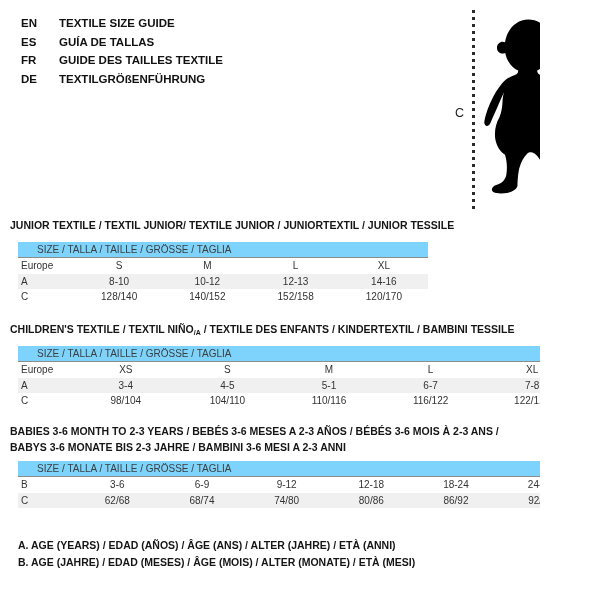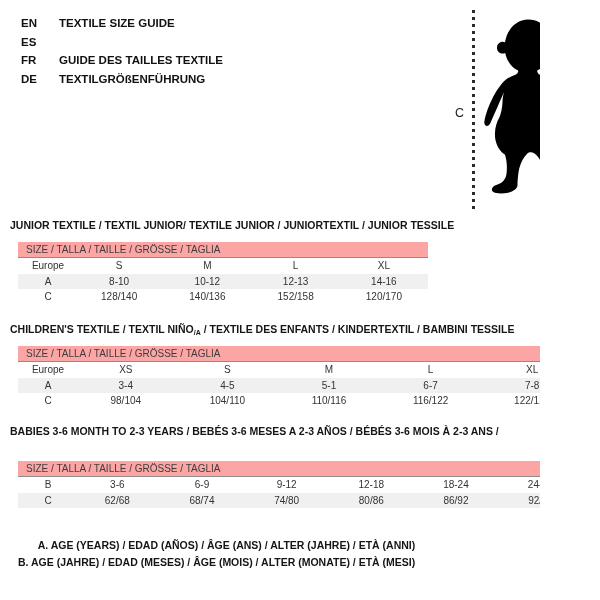--- a/index.html
+++ b/index.html
@@ -16,44 +16,45 @@
     position:absolute;left:472px;top:10px;width:2.5px;height:202px;
     background:repeating-linear-gradient(to bottom,#2b2b2b 0 3px,transparent 3px 7px);
   }
   .measure-label{position:absolute;left:455px;top:106px;font-size:12.5px;color:#1c1c1c;}
   .baby-svg{position:absolute;left:480px;top:8px;}
   
   .section-title{position:absolute;left:10px;font-size:10.5px;font-weight:bold;color:#151515;line-height:16px;white-space:nowrap;}
   .title-sub{font-size:7px;vertical-align:-2px;}
   .tbl{position:absolute;left:18px;}
   .tbl-head{
-    height:15px;background:#fca5a5;border-bottom:1px solid #8c8c8c;
-    font-size:10px;color:#3d3d3d;line-height:15px;padding-left:8px;
+    height:15px;background:#7dd3fc;border-bottom:1px solid #8c8c8c;
+    font-size:10px;color:#3d3d3d;line-height:15px;padding-left:19px;
   }
   table{border-collapse:collapse;table-layout:fixed;width:100%;}
   td{height:15.5px;padding:0;font-size:10px;color:#333;text-align:center;line-height:15.5px;overflow:hidden;}
-  td.lbl{text-align:center;padding-left:3px;}
+  td.lbl{text-align:left;padding-left:3px;}
   tr.alt{background:#f0f0f0;}
   .w1{width:410px;}
   .w2{width:565px;}
   
-  .legend{position:absolute;left:18px;top:537px;font-size:10.5px;font-weight:bold;line-height:17.2px;color:#151515;white-space:nowrap;text-align:right;}
+  .legend{position:absolute;left:18px;top:537px;font-size:10.5px;font-weight:bold;line-height:17.2px;color:#151515;white-space:nowrap;}
 </style>
 </head>
 <body>
 
 <div id="stage">
 
   <div class="lang-block">
     <div class="lang-row">
       <span class="lang-code">EN</span>
       <span class="lang-label">TEXTILE SIZE GUIDE</span>
     </div>
     <div class="lang-row">
       <span class="lang-code">ES</span>
+      <span class="lang-label">GUÍA DE TALLAS</span>
     </div>
     <div class="lang-row">
       <span class="lang-code">FR</span>
       <span class="lang-label">GUIDE DES TAILLES TEXTILE</span>
     </div>
     <div class="lang-row">
       <span class="lang-code">DE</span>
       <span class="lang-label">TEXTILGRÖßENFÜHRUNG</span>
     </div>
   </div>
@@ -107,21 +108,21 @@
       <tr class="alt">
         <td class="lbl">A</td>
         <td>8-10</td>
         <td>10-12</td>
         <td>12-13</td>
         <td>14-16</td>
       </tr>
       <tr>
         <td class="lbl">C</td>
         <td>128/140</td>
-        <td>140/136</td>
+        <td>140/152</td>
         <td>152/158</td>
         <td>120/170</td>
       </tr>
     </tbody>
       </table>
   </div>
 
   <div class="section-title" style="top:321px;">
     <span>CHILDREN'S TEXTILE / TEXTIL NIÑO</span><span class="title-sub">/A</span><span> / TEXTILE DES ENFANTS / KINDERTEXTIL / BAMBINI TESSILE</span>
   </div>
@@ -160,20 +161,21 @@
         <td>110/116</td>
         <td>116/122</td>
         <td>122/128</td>
       </tr>
     </tbody>
       </table>
   </div>
 
   <div class="section-title" style="top:423px;">
     <div>BABIES 3-6 MONTH TO 2-3 YEARS / BEBÉS 3-6 MESES A 2-3 AÑOS / BÉBÉS 3-6 MOIS À 2-3 ANS /</div>
+    <div>BABYS 3-6 MONATE BIS 2-3 JAHRE / BAMBINI 3-6 MESI A 2-3 ANNI</div>
   </div>
   <div class="tbl w2" style="top:461px;">
     <div class="tbl-head">SIZE / TALLA / TAILLE / GRÖSSE / TAGLIA</div>
     <table>
       <colgroup>
           <col style="width:57px">
           <col>
           <col>
           <col>
           <col>

